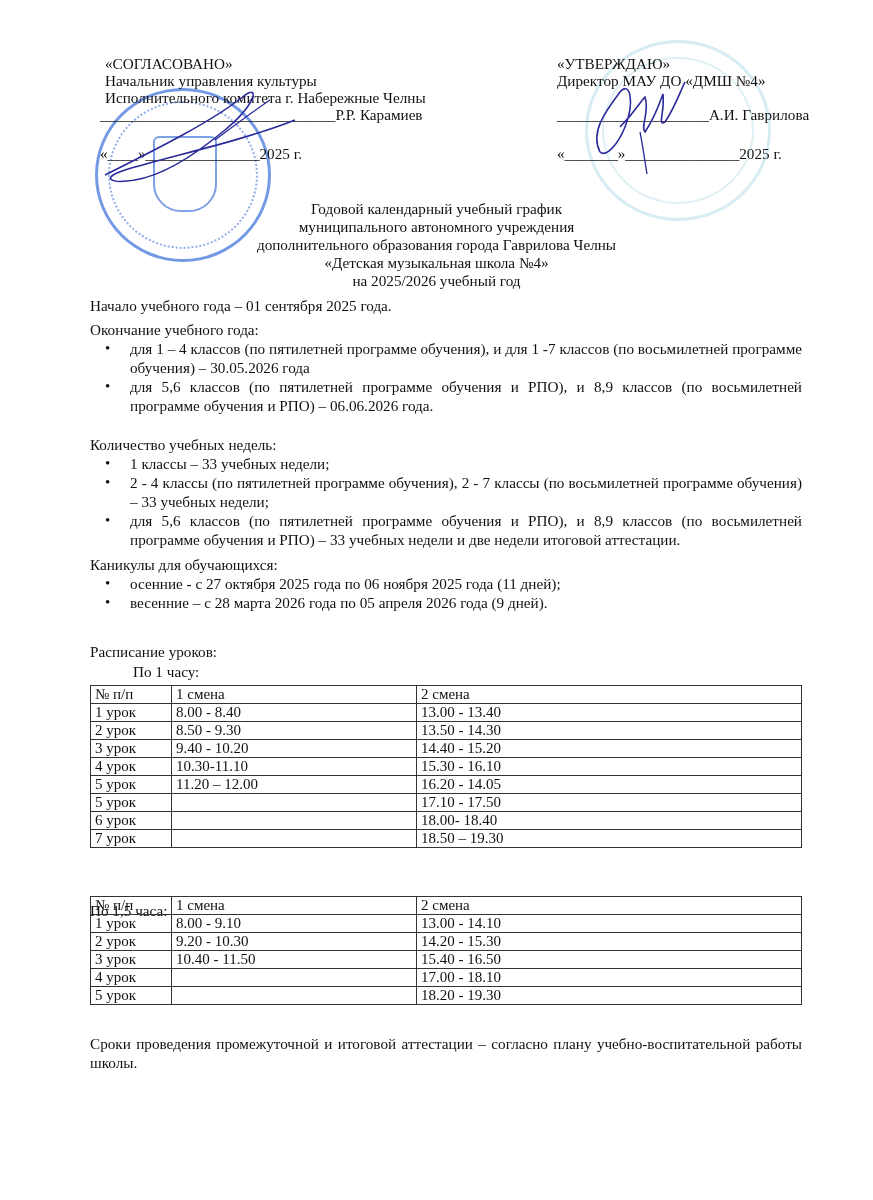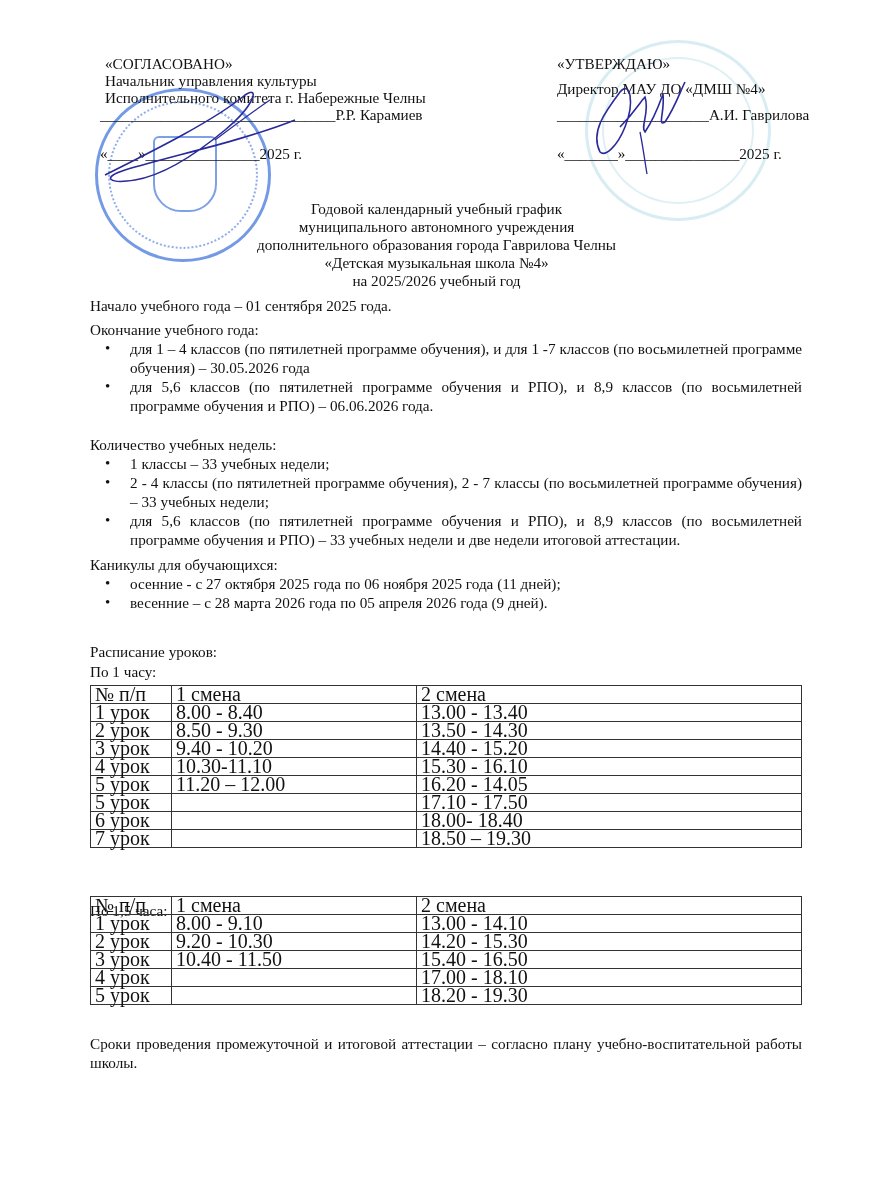--- a/index.html
+++ b/index.html
@@ -17,21 +17,21 @@
   .stamp-right { left: 585px; top: 40px; width: 180px; height: 175px;
                  border: 3px solid rgba(140,200,220,0.35); }
   .stamp-right::before { content: ""; position: absolute; left: 14px; top: 14px; right: 14px; bottom: 14px;
                 border-radius: 50%; border: 2px solid rgba(140,200,220,0.28); }
   .sig { position: absolute; pointer-events: none; }
   .title { position: absolute; left: 0; width: 873px; text-align: center; font-weight: normal; line-height: 18.5px; }
   .para { position: absolute; left: 90px; width: 712px; line-height: 19px; }
   ul.bul { margin: 0; padding: 0; list-style: none; }
   ul.bul li { position: relative; padding-left: 40px; text-align: justify; text-align-last: left; }
   ul.bul li::before { content: "\2022"; position: absolute; left: 15px; top: 0; font-size: 15px; }
-  table.sched { position: absolute; left: 90px; width: 712px; border-collapse: collapse; font-size: 20px; }
+  table.sched { position: absolute; left: 90px; width: 712px; border-collapse: collapse; font-size: 15px; }
   table.sched td { border: 1px solid #333; padding: 0 4px; height: 17px; line-height: 17px; vertical-align: top; }
   table.sched td.c1 { width: 72px; }
   table.sched td.c2 { width: 236px; }
 </style>
 </head>
 <body>
 
 <div class="stamp stamp-left"></div>
 <div class="stamp stamp-right"></div>
 
@@ -40,21 +40,21 @@
 <div class="abs line" style="left:105px; top:89px;">Исполнительного комитета г. Набережные Челны</div>
 <div class="abs line" style="left:100px; top:106px;">_______________________________Р.Р. Карамиев</div>
 <div class="abs line" style="left:100px; top:145px;">«____»_______________2025 г.</div>
 
 <svg class="sig" style="left:95px; top:80px;" width="220" height="110">
   <path d="M10 95 C 60 70, 120 40, 150 15 C 165 5, 160 25, 130 50 C 100 75, 70 95, 40 100 C 15 104, 5 98, 30 90 C 80 75, 150 60, 200 40" fill="none" stroke="#2a2a9a" stroke-width="1.6"></path>
   <path d="M120 60 C 140 45, 160 30, 175 20" fill="none" stroke="#2a2a9a" stroke-width="1.2"></path>
 </svg>
 
 <div class="abs line" style="left:557px; top:55px;">«УТВЕРЖДАЮ»</div>
-<div class="abs line" style="left:557px; top:80px;">Директор МАУ ДО  «ДМШ №4»</div>
+<div class="abs line" style="left:557px; top:72px;">Директор МАУ ДО  «ДМШ №4»</div>
 <div class="abs line" style="left:557px; top:106px;">____________________А.И. Гаврилова</div>
 <div class="abs line" style="left:557px; top:145px;">«_______»_______________2025 г.</div>
 
 <svg class="sig" style="left:585px; top:72px;" width="110" height="105">
   <path d="M15 80 C 5 60, 20 40, 35 20 C 45 8, 50 30, 40 55 C 32 75, 20 85, 15 80 M 35 55 C 50 40, 55 30, 60 25 C 65 40, 55 55, 60 60 C 70 45, 75 30, 78 22 C 80 40, 72 55, 80 50 C 90 35, 95 20, 100 10" fill="none" stroke="#2a2a9a" stroke-width="1.6"></path>
   <path d="M55 60 C 58 75, 60 90, 62 102" fill="none" stroke="#2a2a9a" stroke-width="1.3"></path>
 </svg>
 
 <div class="title" style="top:200px;">Годовой календарный учебный график</div>
 <div class="title" style="top:218px;">муниципального автономного учреждения</div>
@@ -83,21 +83,21 @@
 
 <div class="para" style="top:555px;">
   <div>Каникулы для обучающихся:</div>
   <ul class="bul">
     <li>осенние -  с 27 октября 2025 года по 06 ноября 2025 года (11 дней);</li>
     <li>весенние – с 28 марта 2026 года по 05 апреля 2026 года (9 дней).</li>
   </ul>
 </div>
 
 <div class="para" style="top:642px;">Расписание уроков:</div>
-<div class="para" style="top:662px;">По 1 часу:</div>
+<div class="para" style="top:662px;margin-left:43px;">По 1 часу:</div>
 
 <table class="sched" style="top:685px;">
   <tbody>
       <tr>
     <td class="c1">№ п/п</td>
     <td class="c2">1 смена</td>
     <td>2 смена</td>
   </tr>
   <tr>
     <td>1 урок</td>

